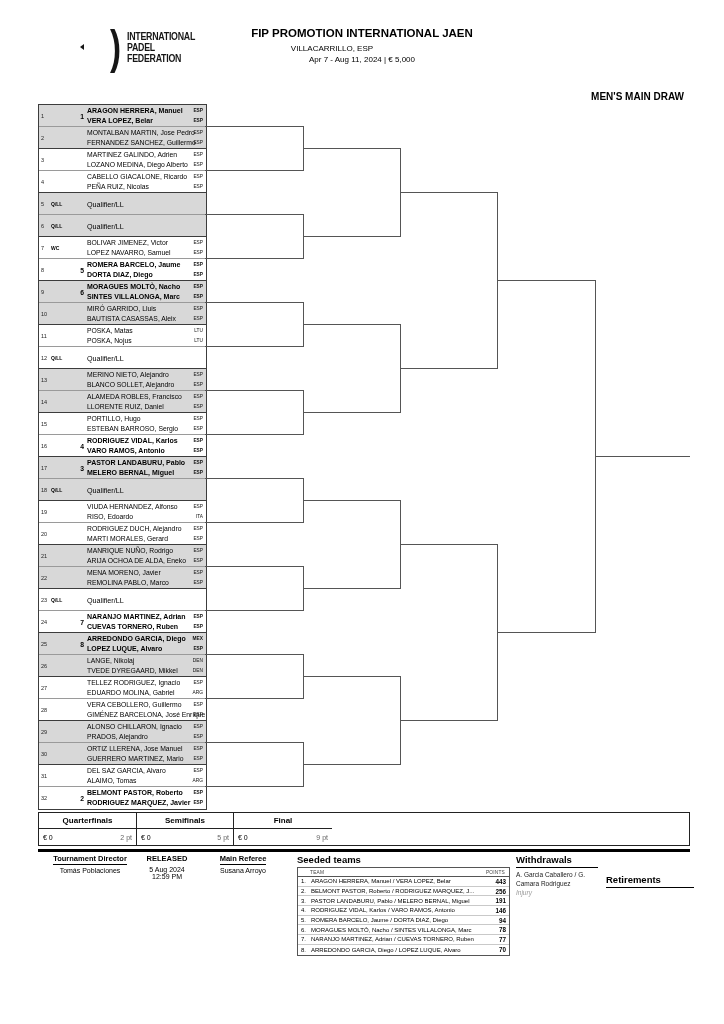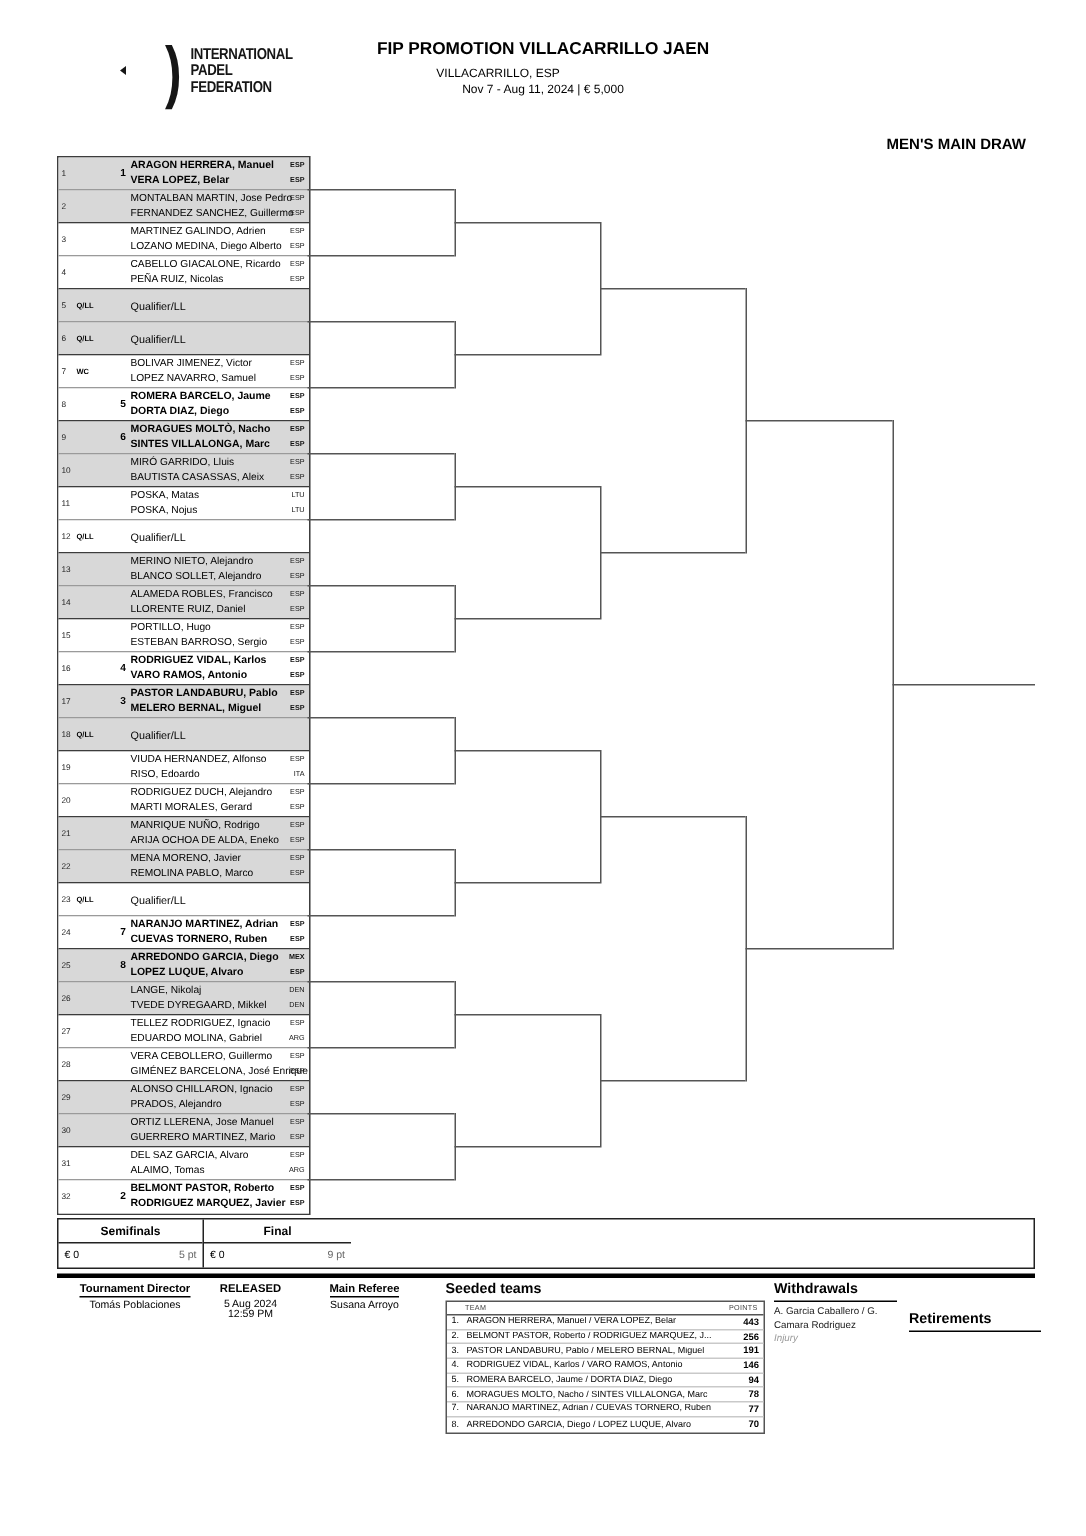--- a/index.html
+++ b/index.html
@@ -81,23 +81,23 @@
   <span class="ball-wrap">
     <span class="ball"></span><span class="notch"></span>
   </span>
   <span class="paren">)</span>
   <span class="logo-text">
     <span>INTERNATIONAL</span><br>
     <span>PADEL</span><br>
     <span>FEDERATION</span>
   </span>
 </div>
-<div id="evt-title">FIP PROMOTION VILLACARRILLO JAEN</div>
+<div id="evt-title">FIP PROMOTION INTERNATIONAL JAEN</div>
 <div id="evt-sub">VILLACARRILLO, ESP</div>
-<div id="evt-dates">Nov 7 - Aug 11, 2024   |  € 5,000</div>
+<div id="evt-dates">Apr 7 - Aug 11, 2024   |  € 5,000</div>
 <div id="draw-title">MEN'S MAIN DRAW</div>
 
 <div id="draw">
     <div class="entry shaded seeded">
       <span class="pos">1</span>
       <span class="seed">1</span>
       <span class="names">
         <span>ARAGON HERRERA, Manuel</span>
         <span>VERA LOPEZ, Belar</span>
       </span>
@@ -469,20 +469,27 @@
     <div class="line" style="left: 400px; top: 720px; width: 97px; height: 1px; background: rgb(85, 85, 85);"></div>
     <div class="line" style="left: 497px; top: 192px; width: 1px; height: 177px; background: rgb(85, 85, 85);"></div>
     <div class="line" style="left: 497px; top: 544px; width: 1px; height: 177px; background: rgb(85, 85, 85);"></div>
     <div class="line" style="left: 497px; top: 280px; width: 98px; height: 1px; background: rgb(85, 85, 85);"></div>
     <div class="line" style="left: 497px; top: 632px; width: 98px; height: 1px; background: rgb(85, 85, 85);"></div>
     <div class="line" style="left: 595px; top: 280px; width: 1px; height: 353px; background: rgb(85, 85, 85);"></div>
     <div class="line" style="left: 595px; top: 456px; width: 95px; height: 1px; background: rgb(85, 85, 85);"></div>
   </div>
 
 <div id="round-bar">
+    <div class="round-col" style="width: 98px;">
+      <div class="round-name">Quarterfinals</div>
+      <div class="round-vals">
+        <span class="round-prize">€ 0</span>
+        <span class="round-pts">2 pt</span>
+      </div>
+    </div>
     <div class="round-col" style="width: 97px;">
       <div class="round-name">Semifinals</div>
       <div class="round-vals">
         <span class="round-prize">€ 0</span>
         <span class="round-pts">5 pt</span>
       </div>
     </div>
     <div class="round-col" style="width: 98px;">
       <div class="round-name">Final</div>
       <div class="round-vals">

